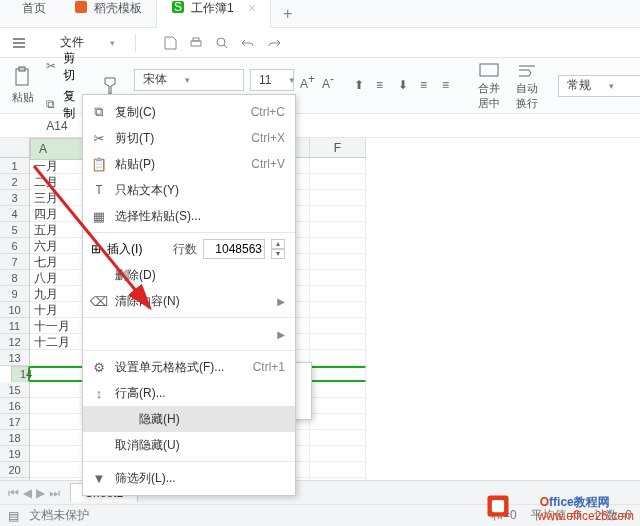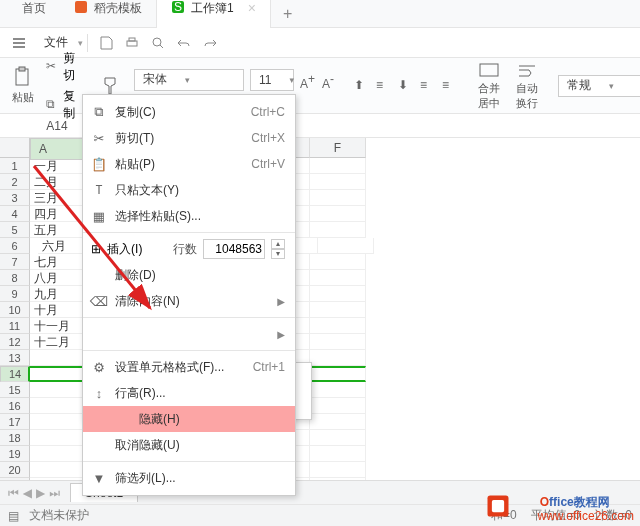--- a/index.html
+++ b/index.html
@@ -5,21 +5,21 @@
 * { margin:0; padding:0; box-sizing:border-box; font-family:"Microsoft YaHei",Arial,sans-serif; font-size:12px; user-select:none; }
 body { width:640px; height:526px; background:#fff; position:relative; overflow:hidden; }
 
 .tabs { display:flex; align-items:center; height:28px; background:#f8f9fa; border-bottom:1px solid #e5e5e5; padding-left:8px; gap:0; }
 .tab { display:flex; align-items:flex-start; gap:6px; padding:0 14px; height:28px; color:#555; cursor:pointer; }
 .tab .ico { width:14px; height:14px; display:inline-flex; align-items:center; justify-content:center; }
 .tab.active { background:#fff; color:#333; border-left:1px solid #e5e5e5; border-right:1px solid #e5e5e5; position:relative; top:0; }
 .tab .x { margin-left:8px; color:#ccc; font-size:14px; }
 .tab-add { padding:0 12px; color:#888; font-size:16px; cursor:pointer; }
 
-.menubar { display:flex; align-items:center; height:30px; padding-left:8px; gap:0; border-bottom:1px solid #e5e5e5; background:#fff; }
+.menubar { display:flex; align-items:center; height:30px; padding-left:8px; gap:16px; border-bottom:1px solid #e5e5e5; background:#fff; }
 .menubtn { width:22px; height:22px; display:flex; align-items:center; justify-content:center; color:#666; cursor:pointer; margin-right:4px; }
 .file-lbl { padding:0 10px; color:#333; cursor:pointer; }
 .mbar-sep { width:1px; height:18px; background:#e0e0e0; margin:0 4px; }
 .qat { display:flex; gap:10px; padding:0 6px; }
 .qat-ico { width:16px; height:16px; color:#888; cursor:pointer; }
 .ribbon-tabs { display:flex; gap:0; margin-left:6px; }
 .ribbon-tab { padding:0 10px; height:30px; display:flex; align-items:center; color:#555; cursor:pointer; }
 .ribbon-tab.active { background:#1aad19; color:#fff; border-radius:3px; height:22px; }
 
 .toolbar { display:flex; align-items:center; height:56px; padding:4px 8px; border-bottom:1px solid #e5e5e5; gap:8px; background:#fbfcfd; }
@@ -36,28 +36,28 @@
 .namebox { width:100px; border-right:1px solid #e5e5e5; text-align:center; color:#555; height:100%; display:flex; align-items:center; justify-content:center;padding-left:15px; }
 .fx { width:28px; text-align:center; color:#888; font-style:italic; }
 
 .grid { position:relative; display:flex; height:350px; }
 .corner { width:30px; height:20px; background:#f3f4f5; border-right:1px solid #ccc; border-bottom:1px solid #ccc; position:absolute; top:0; left:0; }
 .colheads { position:absolute; top:0; left:30px; display:flex; height:20px; }
 .colhead { width:56px; background:#f3f4f5; border-right:1px solid #ddd; border-bottom:1px solid #ccc; text-align:center; color:#555; line-height:20px; cursor:pointer; }
 .colhead.sel { background:#d4ead4; }
 .rowheads { position:absolute; top:20px; left:0; width:30px; }
 .rowhead { height:16px; background:#f3f4f5; border-right:1px solid #ccc; border-bottom:1px solid #ddd; text-align:center; color:#555; font-size:11px; line-height:16px; cursor:pointer; }
-.rowhead.sel { background:#d4ead4; border-right:2px solid #1aad19; }
+.rowhead.sel { background:#d4ead4; border-right:2px solid #1aad19;margin-left:11px; }
 .cells { position:absolute; top:20px; left:30px; }
 .row { display:flex; }
 .cell { width:56px; height:16px; border-right:1px solid #eee; border-bottom:1px solid #eee; padding-left:4px; line-height:16px; color:#333; overflow:hidden; white-space:nowrap; }
 
 .ctxmenu { position:absolute; top:94px; left:82px; width:214px; background:#fff; border:1px solid #ccc; box-shadow:2px 2px 6px rgba(0,0,0,.18); padding:4px 0; z-index:50; }
 .ctxmenu .item { display:flex; align-items:center; height:26px; padding:0 10px 0 8px; color:#333; cursor:pointer; gap:8px; }
-.ctxmenu .item:hover,.ctxmenu .item.hi { background:#fca5a5;gap:32px; }
+.ctxmenu .item:hover,.ctxmenu .item.hi { background:#e5e5e5;gap:32px; }
 .ctxmenu .item .mi-ico { width:16px; height:16px; color:#666; display:flex; align-items:center; justify-content:center; font-size:13px; }
 .ctxmenu .item .sc { margin-left:auto; color:#888; }
 .ctxmenu .item .ar { margin-left:auto; color:#888; font-size:10px; }
 .ctxmenu .sep { height:1px; background:#e5e5e5; margin:3px 0; }
 .ctxmenu .insert-row { display:flex; align-items:center; height:26px; padding:0 10px 0 8px; gap:6px; }
 .ctxmenu .insert-row input { width:62px; height:20px; border:1px solid #ccc; text-align:right; padding-right:2px; }
 .ctxmenu .insert-row .spin { width:14px; display:flex; flex-direction:column; }
 .ctxmenu .insert-row .spin span { height:10px; border:1px solid #ccc; font-size:8px; text-align:center; line-height:8px; color:#666; cursor:pointer; }
 
 .minibar { position:absolute; left:82px; top:362px; width:230px; background:#fff; border:1px solid #ccc; box-shadow:2px 2px 6px rgba(0,0,0,.18); padding:4px 6px; z-index:40; }
@@ -310,21 +310,21 @@
       </div>
       <div class="row">
         <div class="cell  selA-border" style="border-right: 2px solid rgb(26, 173, 25);">五月</div>
         <div class="cell"></div>
         <div class="cell"></div>
         <div class="cell"></div>
         <div class="cell"></div>
         <div class="cell"></div>
       </div>
       <div class="row">
-        <div class="cell  selA-border" style="border-right: 2px solid rgb(26, 173, 25); margin-left: 8px;">六月</div>
+        <div class="cell  selA-border" style="border-right: 2px solid rgb(26, 173, 25);">六月</div>
         <div class="cell"></div>
         <div class="cell"></div>
         <div class="cell"></div>
         <div class="cell"></div>
         <div class="cell"></div>
       </div>
       <div class="row">
         <div class="cell  selA-border" style="border-right: 2px solid rgb(26, 173, 25);">七月</div>
         <div class="cell"></div>
         <div class="cell"></div>

